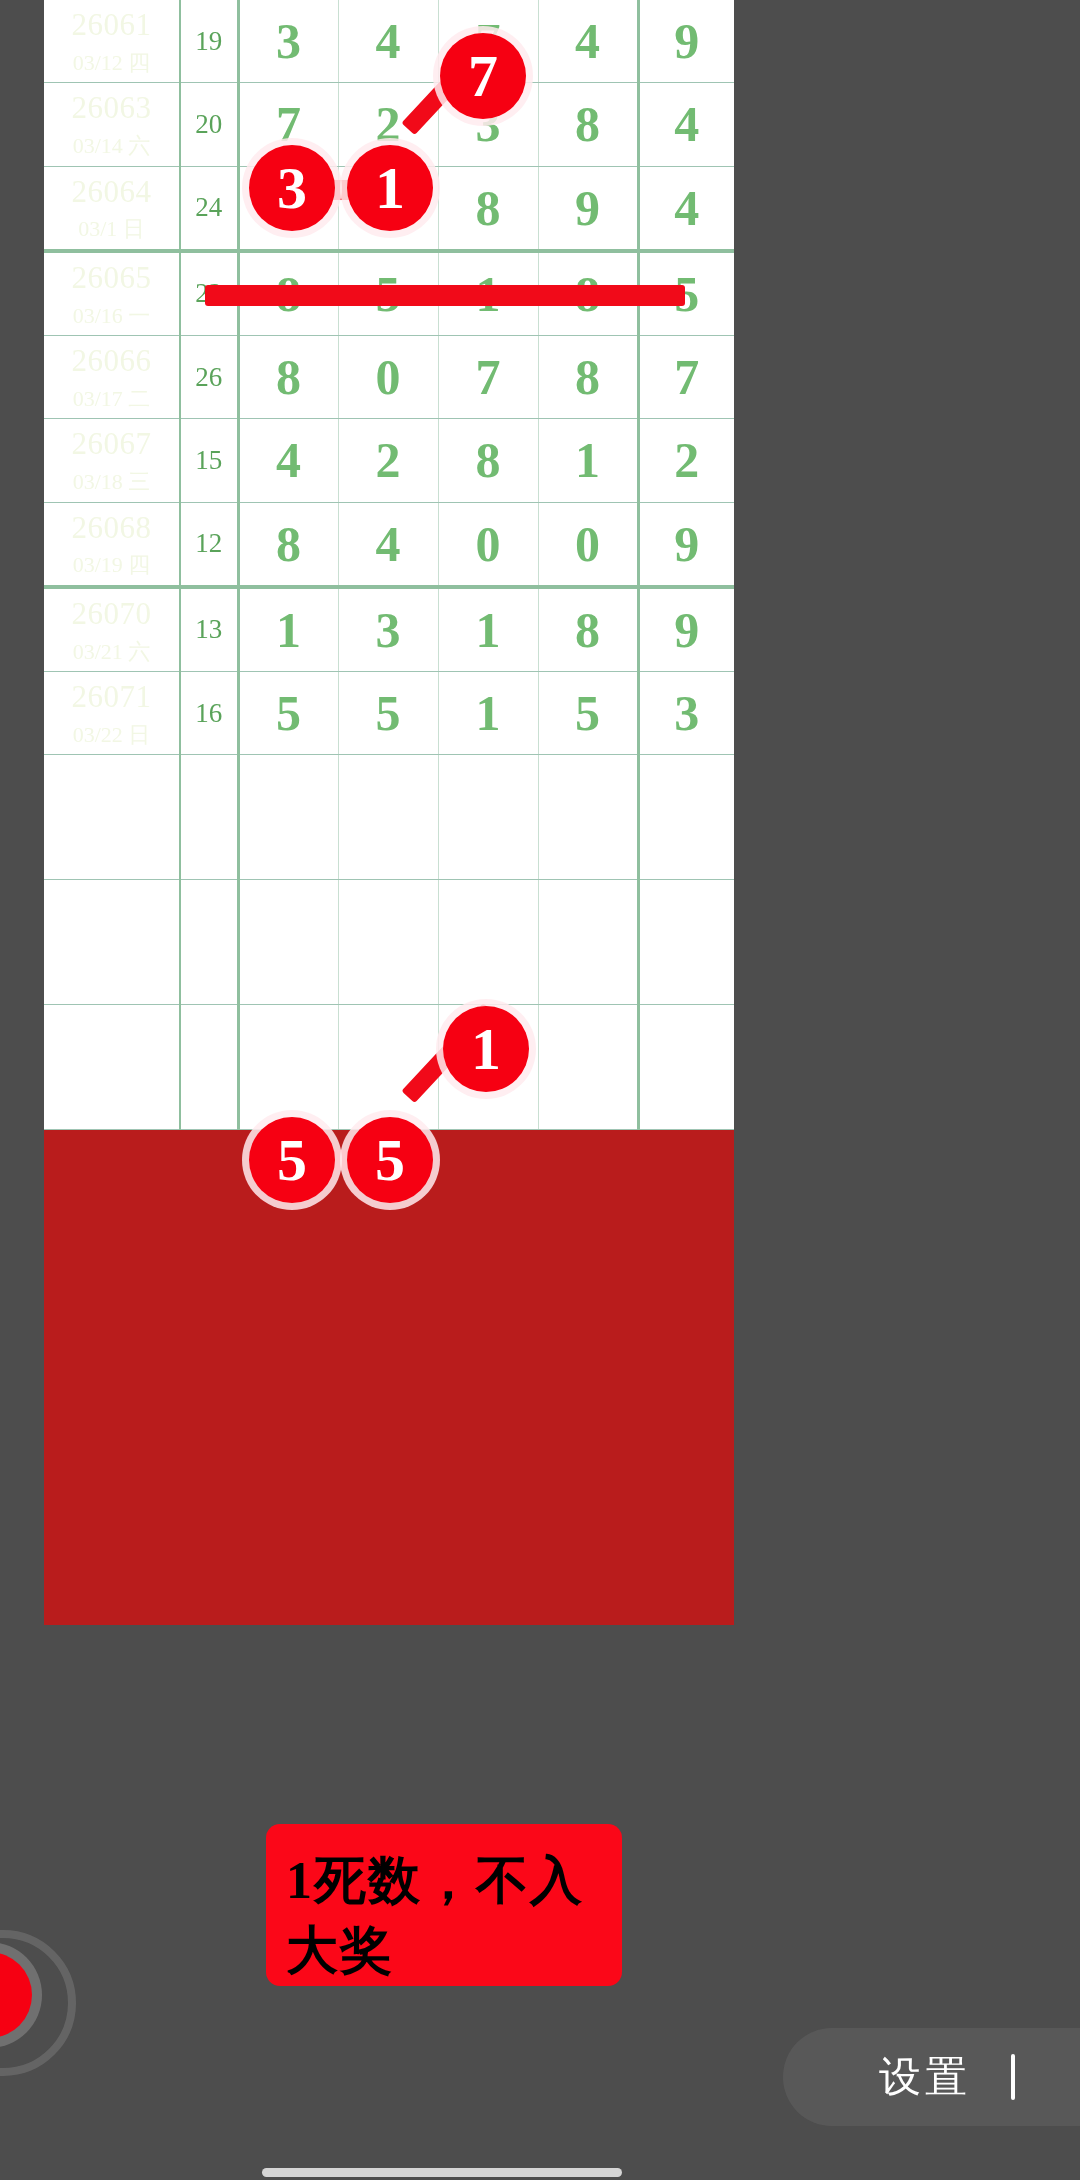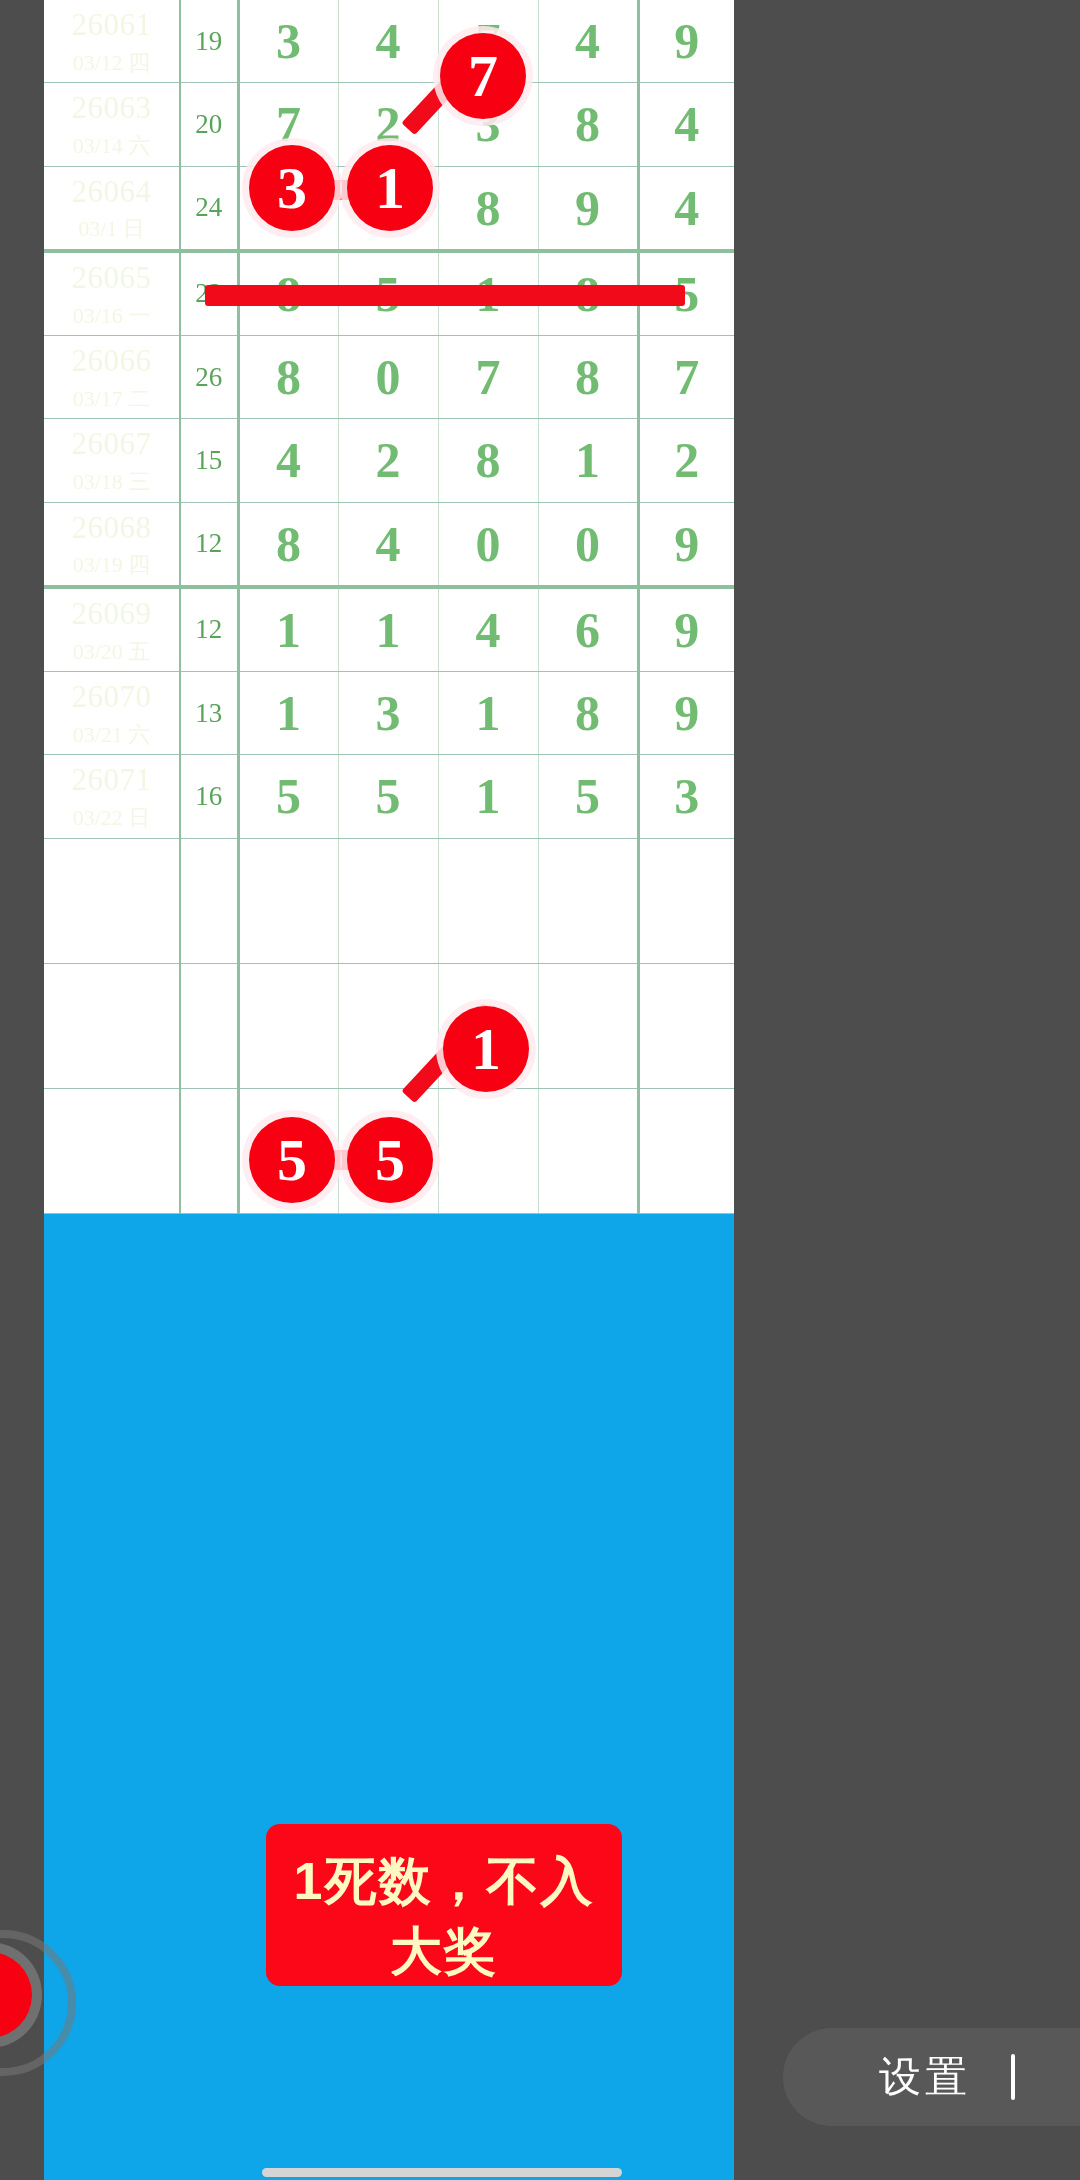--- a/index.html
+++ b/index.html
@@ -13,22 +13,22 @@
   #app{
     position:absolute;
     left:0;top:0;width:1080px;height:2180px;
     background:#4d4d4d;
   }
   
   .table-wrap{
     position:absolute;
     left:44px;top:0;
     width:690px;
-    height:2180px;
-    background:#0ea5e9;
+    height:1625px;
+    background:#b91c1c;
   }
   .grid{
     width:690px;
     border-collapse:collapse;
     table-layout:fixed;
   }
   .grid td{
     padding:0;margin:0;
     border-right:1px solid #c9dfd2;
     border-bottom:1px solid #9fc4b3;
@@ -100,27 +100,27 @@
   .bar{
     position:absolute;
     background:#f10a19;
     border-radius:3px;
   }
 
   
   .note{
     position:absolute;
     background:#fb0718;
-    color:#fef9c3;
+    color:#000000;
     border-radius:14px;
-    font-family:Liberation Sans, sans-serif;
+    font-family:Liberation Serif, serif;
     font-size:52px;
     font-weight:600;
     line-height:1.35;
-    text-align:center;
+    text-align:left;
     padding:22px 20px 26px;
     box-sizing:border-box;
     letter-spacing:2px;
   }
 
   
   .settings-pill{
     position:absolute;
     background:rgba(90,90,90,.85);
     color:#ffffff;
@@ -254,32 +254,20 @@
             </td>
             <td class="cell-sum">12</td>
             <td class="cell-d">8</td>
             <td class="cell-d">4</td>
             <td class="cell-d">0</td>
             <td class="cell-d">0</td>
             <td class="cell-last">9</td>
           </tr>
           <tr>
             <td class="cell-issue">
-              <span class="issue-no">26069</span>
-              <span class="issue-date">03/20 五</span>
-            </td>
-            <td class="cell-sum">12</td>
-            <td class="cell-d">1</td>
-            <td class="cell-d">1</td>
-            <td class="cell-d">4</td>
-            <td class="cell-d">6</td>
-            <td class="cell-last">9</td>
-          </tr>
-          <tr>
-            <td class="cell-issue">
               <span class="issue-no">26070</span>
               <span class="issue-date">03/21 六</span>
             </td>
             <td class="cell-sum">13</td>
             <td class="cell-d">1</td>
             <td class="cell-d">3</td>
             <td class="cell-d">1</td>
             <td class="cell-d">8</td>
             <td class="cell-last">9</td>
           </tr>

